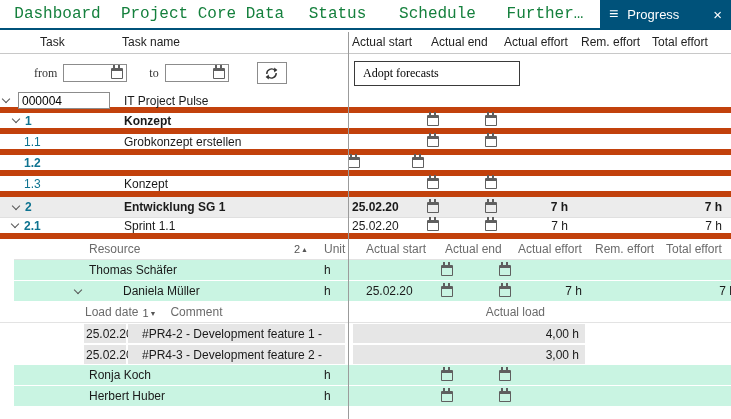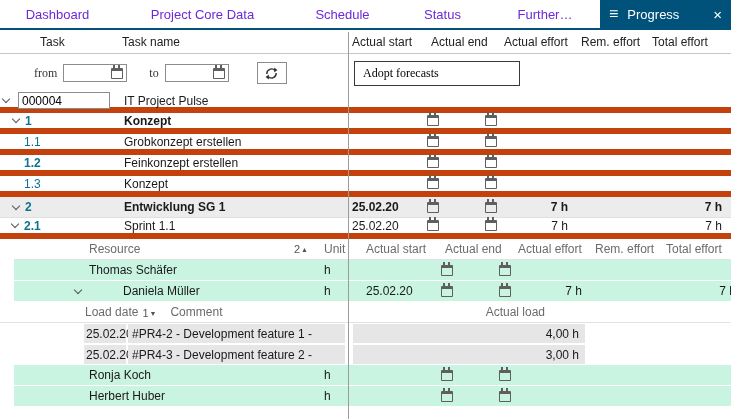--- a/index.html
+++ b/index.html
@@ -2,21 +2,21 @@
 <html><head>
 <meta charset="utf-8">
 <style>
   * { box-sizing: border-box; margin: 0; padding: 0; }
   html, body { width: 731px; height: 419px; overflow: hidden; background: #fff;
     font-family: "Liberation Sans", sans-serif; }
   .app { position: relative; width: 731px; height: 419px; font-size: 12px; color: #1a1a1a; }
 
   
   .tabbar { display: flex; height: 30px; border-bottom: 2px solid #00527a; background: #fff; }
-  .tab { display: flex; align-items: center; justify-content: center; font-size: 13px; color: #6d28d9; cursor: pointer; flex: none; }
+  .tab { display: flex; align-items: center; justify-content: center; font-size: 16px; color: #15803d; cursor: pointer; flex: none; font-family: Liberation Mono, monospace; }
   .tab-w1 { width: 115px; } .tab-w2 { width: 175px; } .tab-w3 { width: 105px; }
   .tab-w4 { width: 95px; }  .tab-w5 { width: 110px; }
   .tab-active { flex: 1; background: #00527a; color: #fff; display: flex; align-items: center;
     padding: 0 9px; gap: 9px; font-size: 13px; }
   .menu-glyph { font-size: 16px; line-height: 1; cursor: pointer; }
   .close-glyph { margin-left: auto; font-size: 15px; line-height: 1; cursor: pointer; }
 
   
   .ghead { display: grid; grid-template-columns: 118px 230px 79px 73px 77px 71px 83px;
     height: 24px; align-items: center; border-bottom: 1px solid #c8c8c8; color: #222; }
@@ -73,33 +73,33 @@
   .r-unit { padding-left: 10px; }
   .rr-h { padding-left: 4px; }
 
   
   .lrow { display: flex; align-items: center; height: 21px; }
   .lhead { color: #6b6b6b; border-bottom: 1px solid #e3e3e3; }
   .lh-date { margin-left: 85px; display: flex; align-items: flex-end; gap: 4px; cursor: pointer; }
   .lh-comment { margin-left: 14px; cursor: pointer; }
   .lh-load { margin-left: auto; width: 232px; margin-right: 146px; text-align: right; padding-right: 40px; cursor: pointer; }
   .l-date { width: 42px; margin-left: 84px; background: #e6e6e6; height: 19px; display: flex; align-items: center; padding-left: 2px; flex: none; }
-  .l-comment { width: 217px; margin-left: 2px; background: #e6e6e6; height: 19px; display: flex; align-items: center; padding-left: 4px; flex: none; white-space: nowrap; overflow: hidden; }
+  .l-comment { width: 217px; margin-left: 2px; background: #e6e6e6; height: 19px; display: flex; align-items: center; padding-left: 14px; flex: none; white-space: nowrap; overflow: hidden; }
   .l-load { width: 232px; margin-left: 8px; background: #e6e6e6; height: 19px; display: flex; align-items: center; justify-content: flex-end; padding-right: 6px; flex: none; padding-left: 28px; }
 </style>
 </head>
 <body>
 
 <div class="app">
 
   <div class="tabbar">
     <div class="tab tab-w1">Dashboard</div>
     <div class="tab tab-w2">Project Core Data</div>
+    <div class="tab tab-w4">Status</div>
     <div class="tab tab-w3">Schedule</div>
-    <div class="tab tab-w4">Status</div>
     <div class="tab tab-w5">Further…</div>
     <div class="tab-active">
       <span class="menu-glyph">≡</span>
       <span>Progress</span>
       <span class="close-glyph">×</span>
     </div>
   </div>
 
   <div class="ghead">
     <div class="h-task">Task</div>
@@ -180,21 +180,20 @@
         </div>
       <div class="c-eff"></div>
       <div class="c-rem"></div>
       <div class="c-tot"></div>
     </div>
 
     <div class="trow">
       <div class="c-id lvl2">
         <span class="tid b">1.2</span>
       </div>
-      <div class="c-name">Feinkonzept erstellen</div>
       <div class="c-start">
           <span class="cal"></span>
         </div>
       <div class="c-end">
           <span class="cal"></span>
         </div>
       <div class="c-eff"></div>
       <div class="c-rem"></div>
       <div class="c-tot"></div>
     </div>

